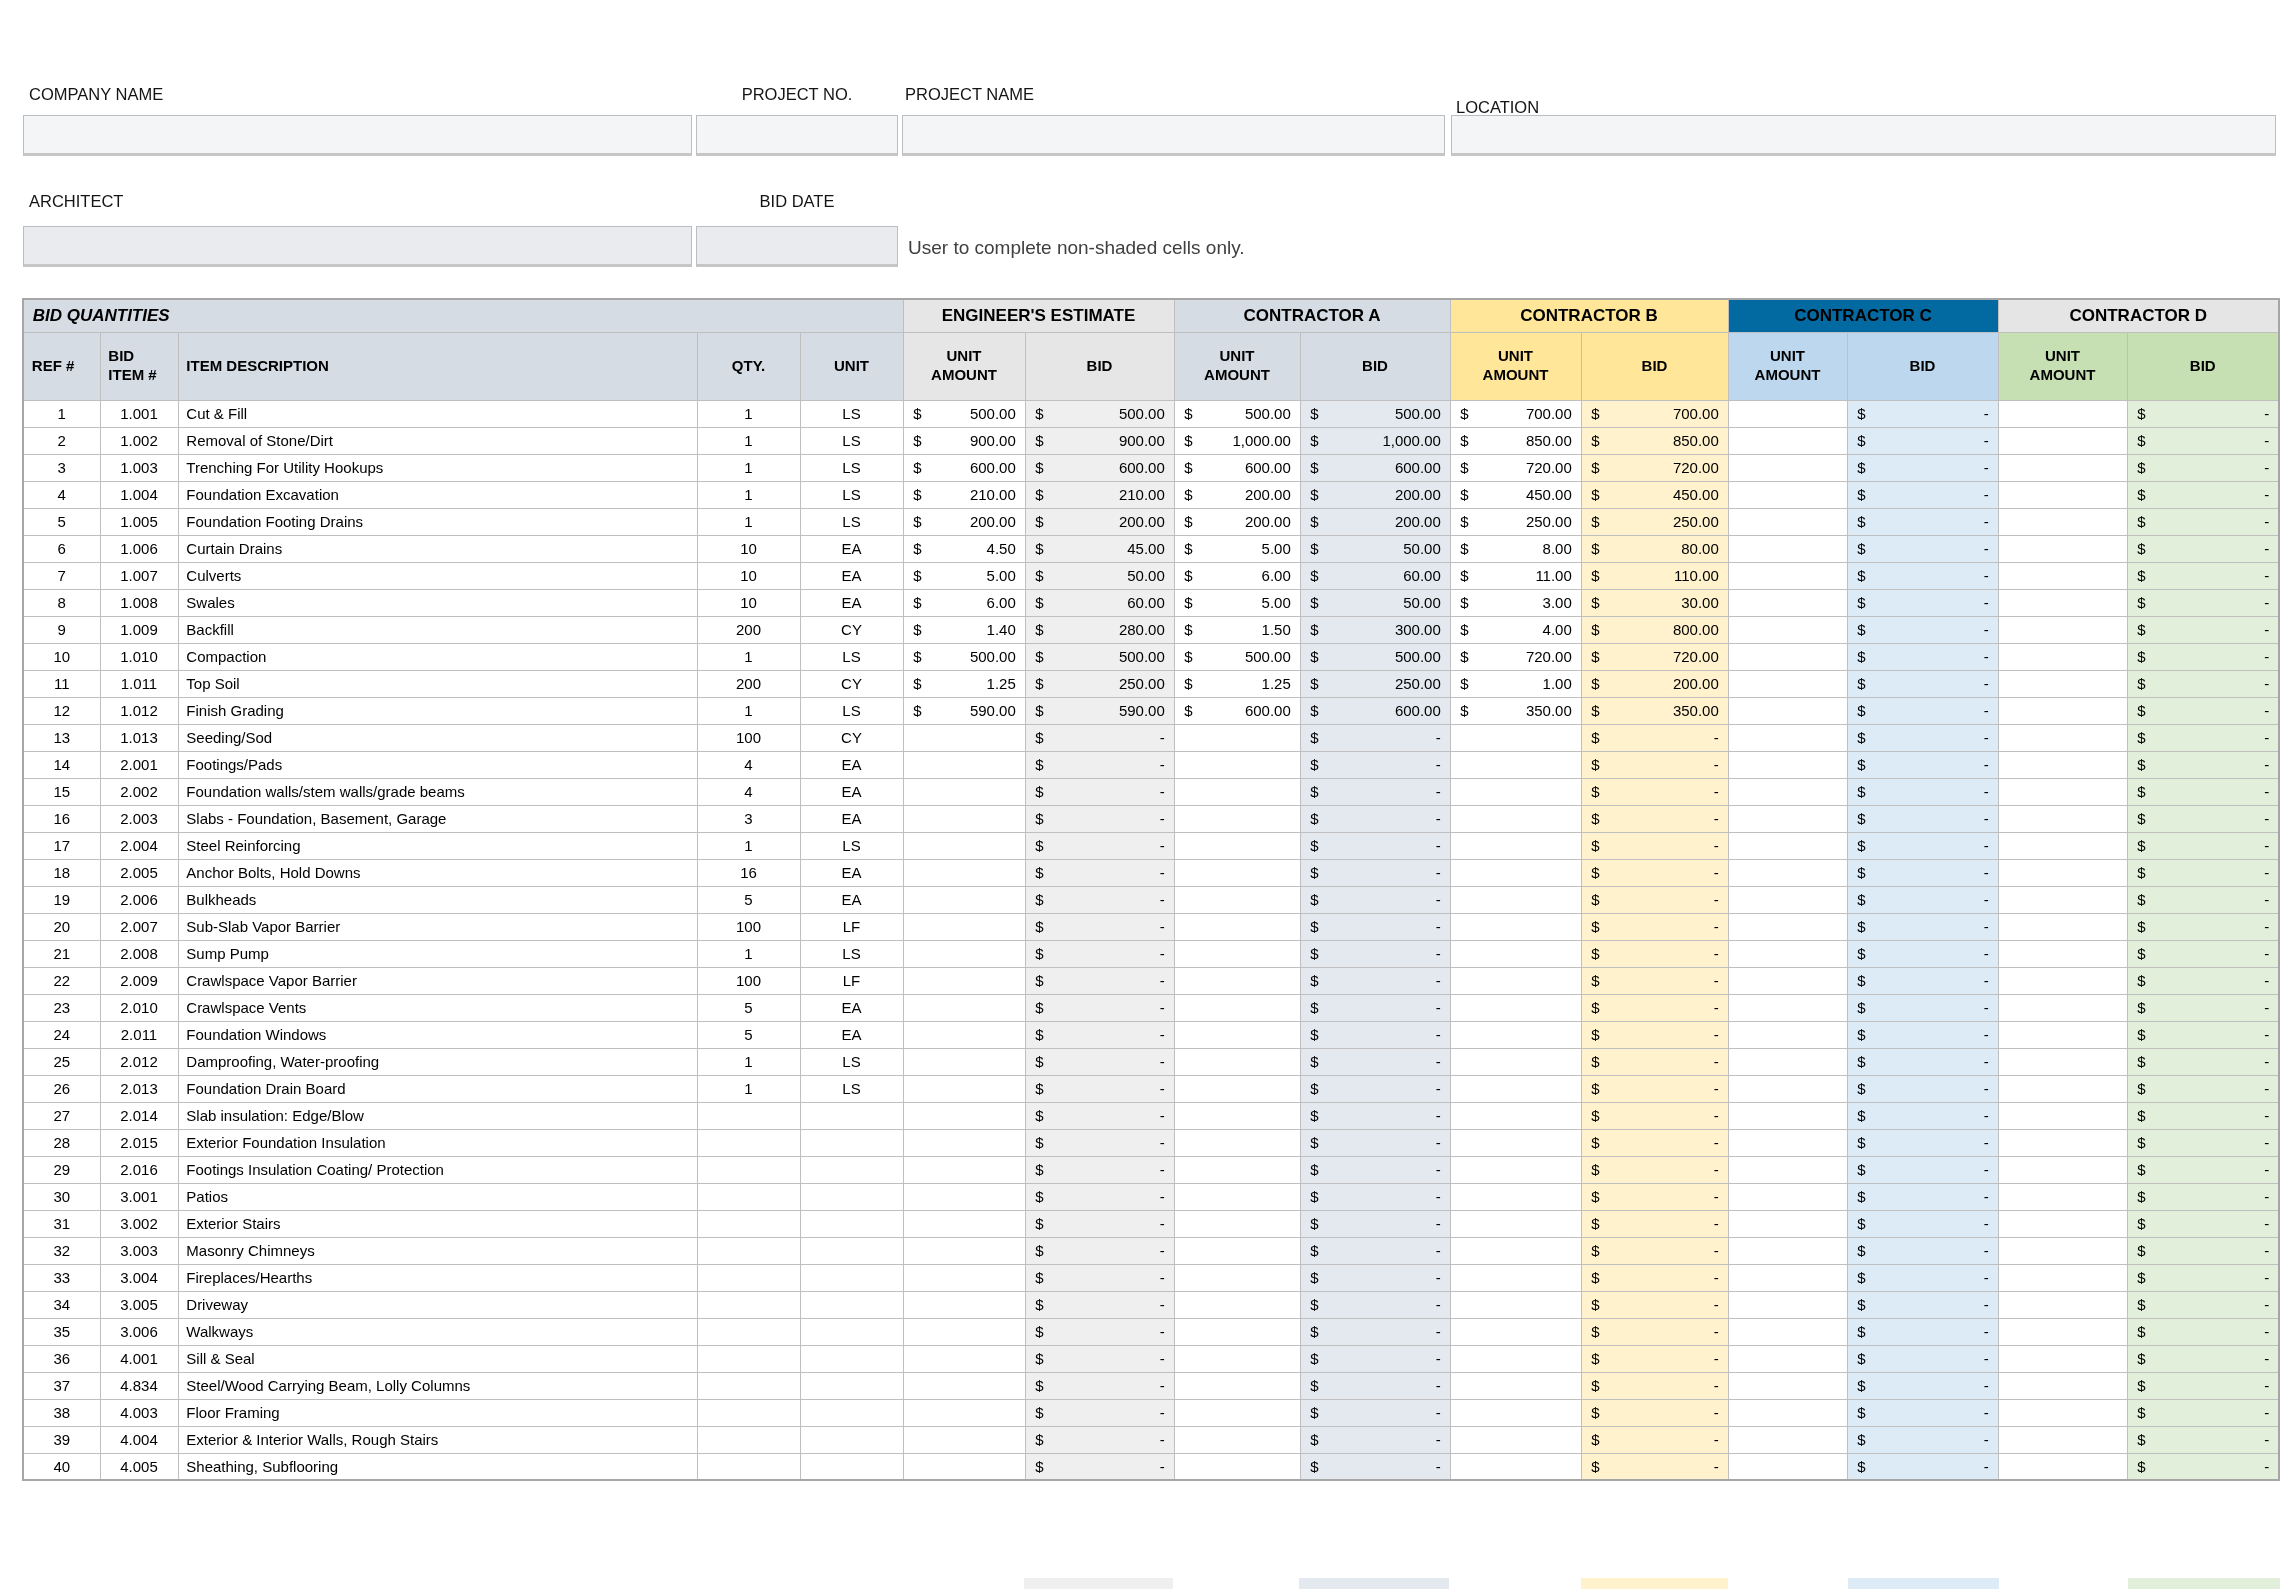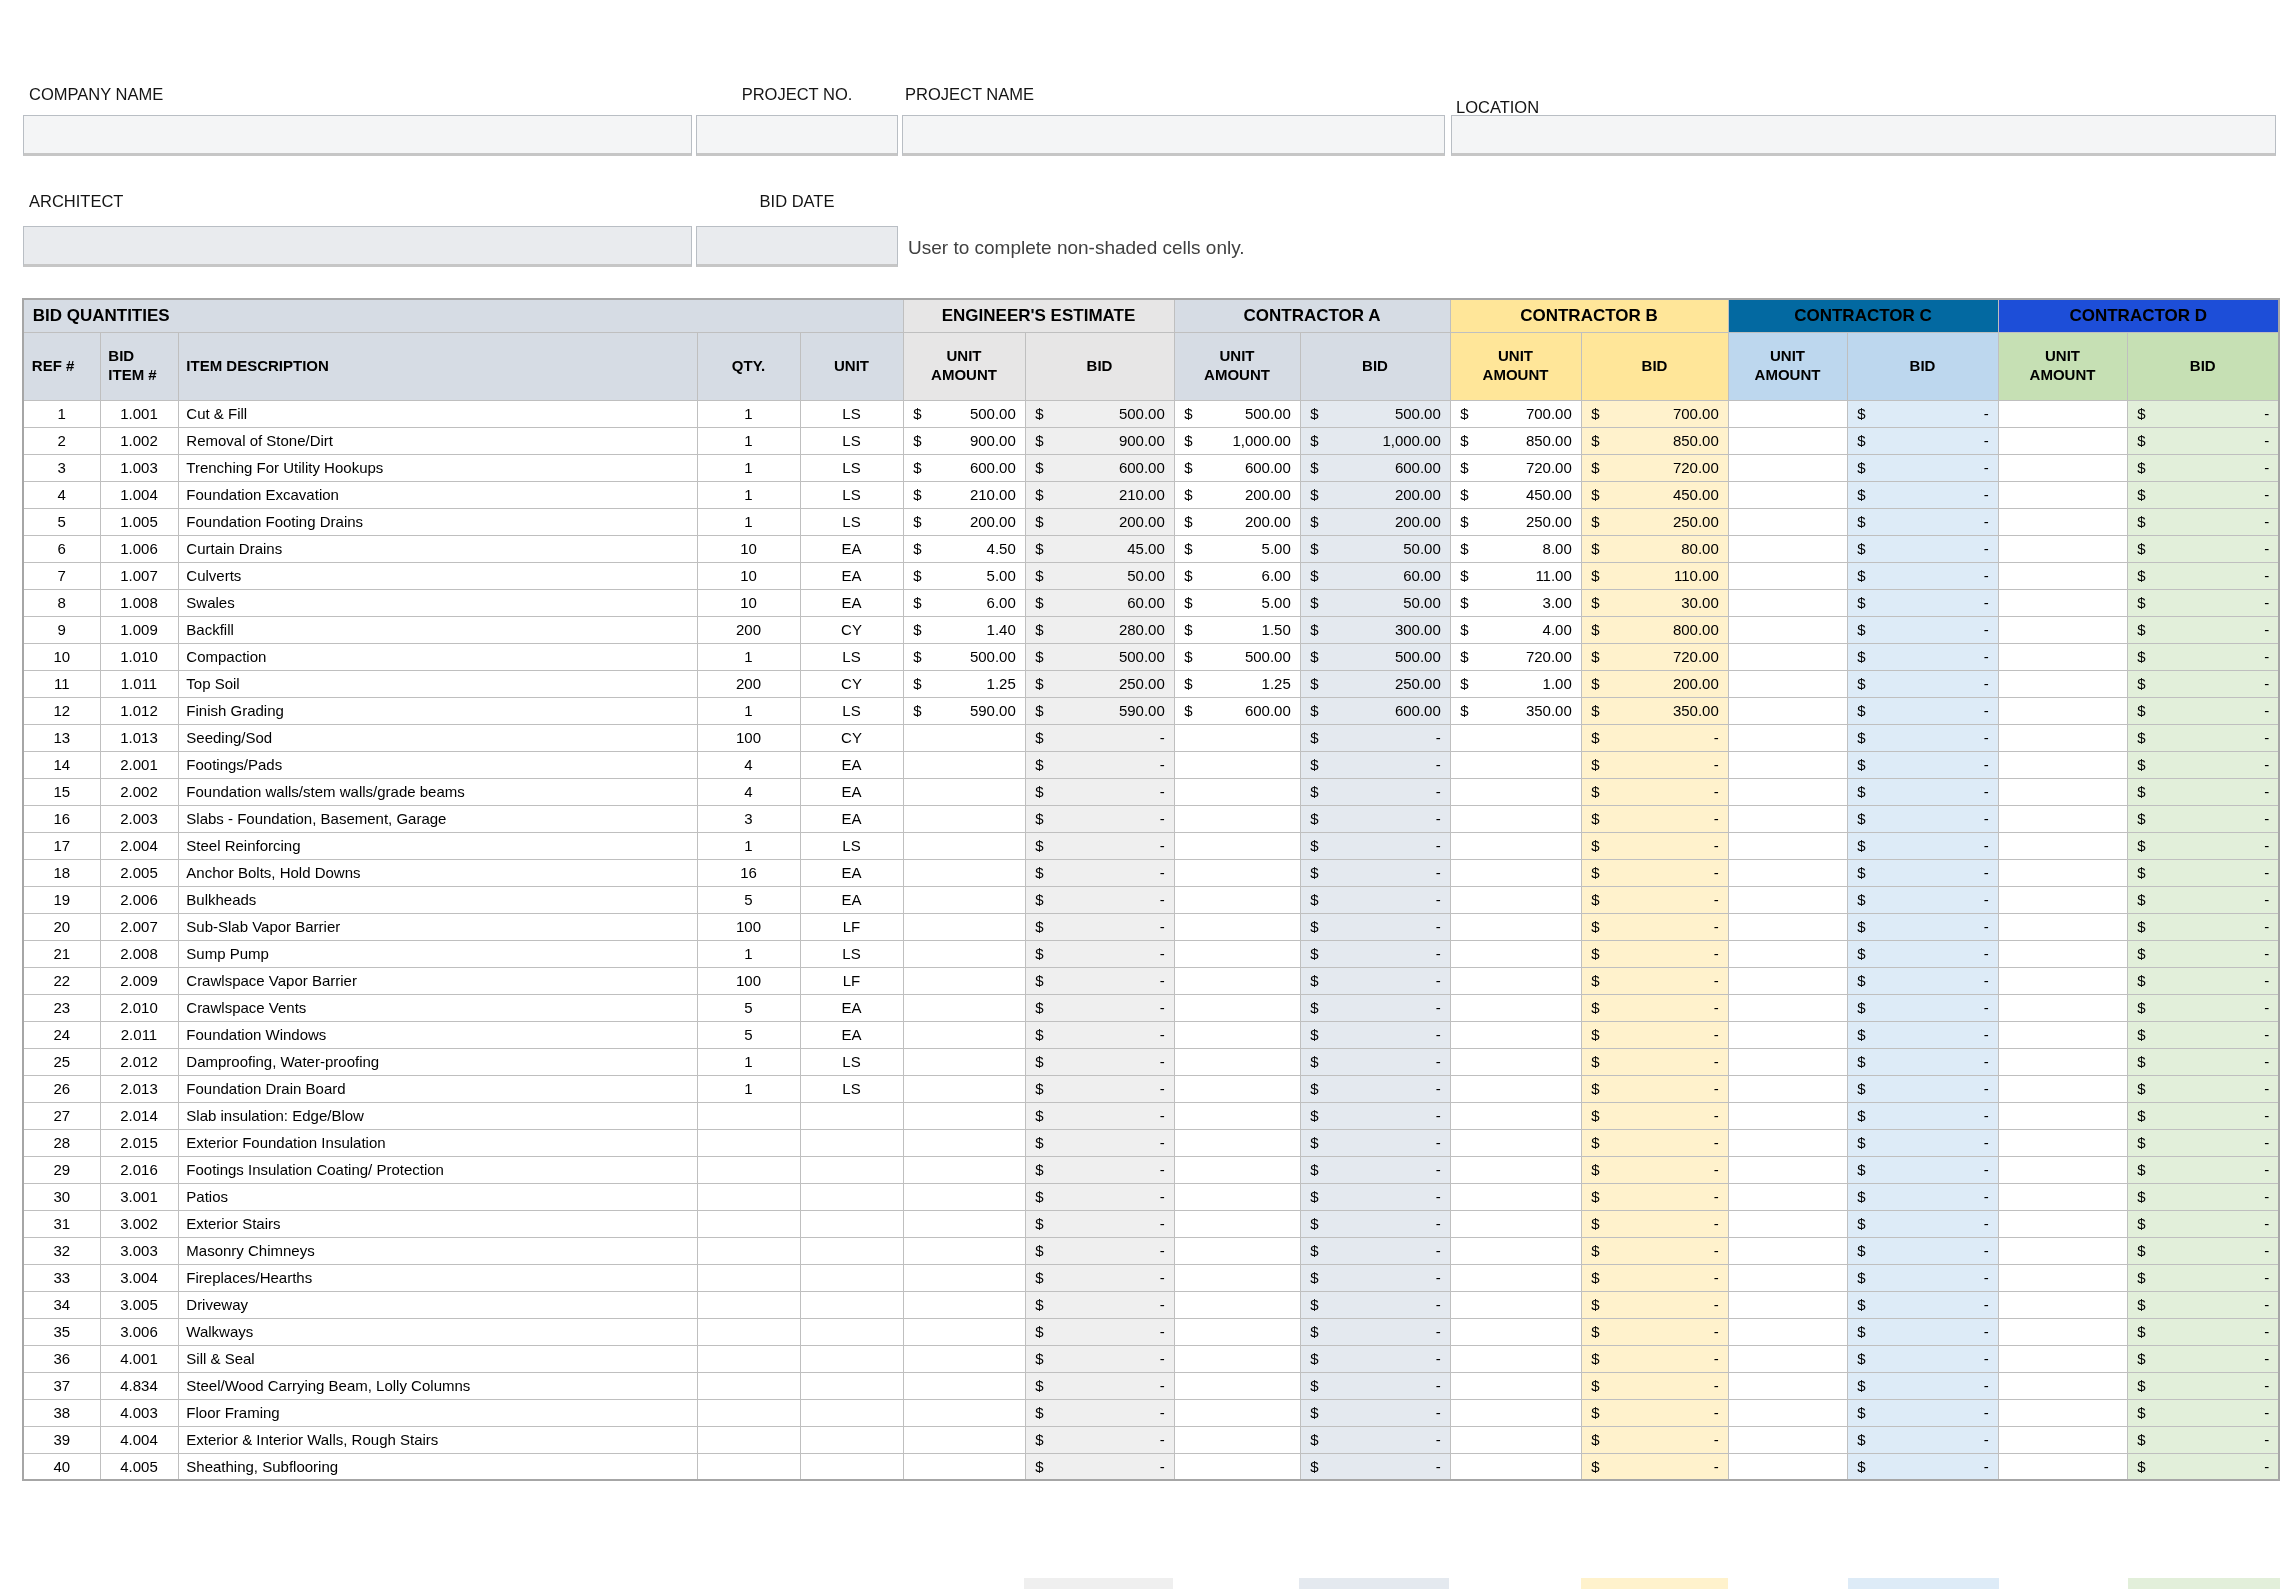--- a/index.html
+++ b/index.html
@@ -76,26 +76,26 @@
         <col style="width: 150px;">
         <col style="width: 131px;">
         <col style="width: 147px;">
         <col style="width: 119px;">
         <col style="width: 151px;">
         <col style="width: 129px;">
         <col style="width: 152px;">
       </colgroup>
     <thead id="bid-thead">
         <tr class="grp">
-          <th colspan="5" class="g-left" style="background: rgb(214, 220, 228);">BID QUANTITIES</th>
+          <th colspan="5" class="g-left" style="background: rgb(214, 220, 228); font-style: italic;">BID QUANTITIES</th>
           <th colspan="2" style="background: rgb(231, 230, 230);">ENGINEER'S ESTIMATE</th>
           <th colspan="2" style="background: rgb(214, 220, 228);">CONTRACTOR A</th>
           <th colspan="2" style="background: rgb(255, 230, 153);">CONTRACTOR B</th>
           <th colspan="2" style="background: #0369a1;">CONTRACTOR C</th>
-          <th colspan="2" style="background: #1d4ed8;">CONTRACTOR D</th>
+          <th colspan="2" style="background: #e5e5e5;">CONTRACTOR D</th>
         </tr>
         <tr class="colh">
           <th class="h-left" style="background: rgb(214, 220, 228);">REF #</th>
           <th class="h-left" style="background: rgb(214, 220, 228);"><span class="w-narrow">BID ITEM #</span></th>
           <th class="h-left" style="background: rgb(214, 220, 228);">ITEM DESCRIPTION</th>
           <th style="background: rgb(214, 220, 228);">QTY.</th>
           <th style="background: rgb(214, 220, 228);">UNIT</th>
           <th style="background: rgb(231, 230, 230);"><span class="w-mid">UNIT AMOUNT</span></th>
           <th style="background: rgb(231, 230, 230);">BID</th>
           <th style="background: rgb(214, 220, 228);"><span class="w-mid">UNIT AMOUNT</span></th>

